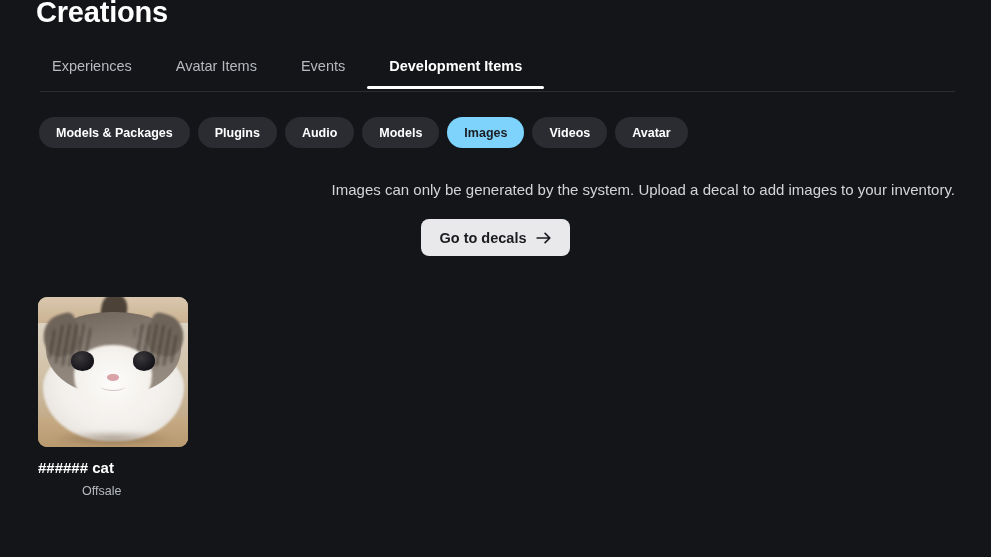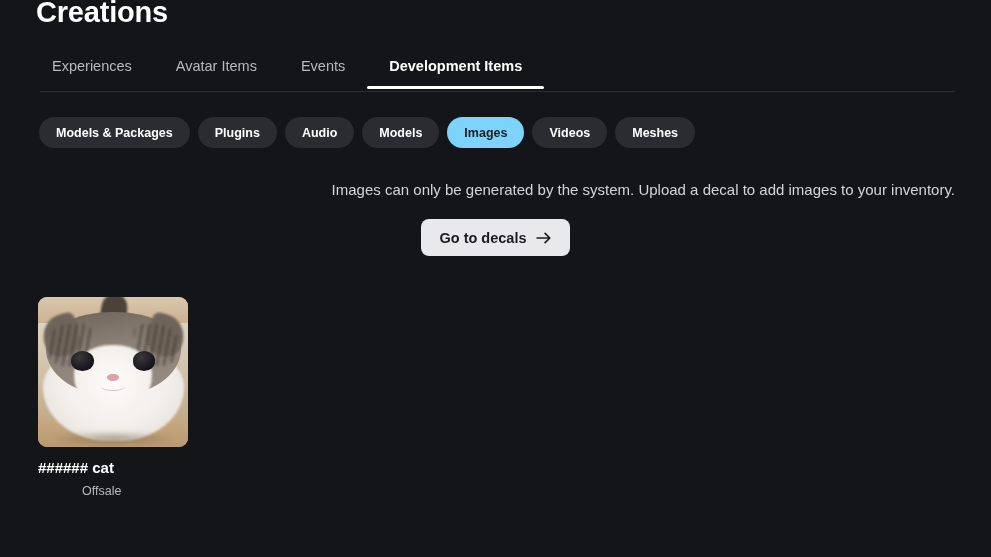--- a/index.html
+++ b/index.html
@@ -289,21 +289,21 @@
   </div>
   <div class="tabs-divider"></div>
 
   <div class="pills">
     <button class="pill">Models &amp; Packages</button>
     <button class="pill">Plugins</button>
     <button class="pill">Audio</button>
     <button class="pill">Models</button>
     <button class="pill selected">Images</button>
     <button class="pill">Videos</button>
-    <button class="pill">Meshes</button>
+    <button class="pill">Avatar</button>
   </div>
 
   <div class="notice">Images can only be generated by the system. Upload a decal to add images to your inventory.</div>
 
   <div class="cta-wrap">
     <button class="cta-button">
       <span>Go to decals</span>
       <span class="arrow-icon">
         <svg width="16" height="14" viewBox="0 0 16 14" fill="none" aria-hidden="true">
           <path d="M1.2 7h12.4M9.1 2.3L13.8 7l-4.7 4.7" stroke="#1a1c20" stroke-width="1.7" stroke-linecap="round" stroke-linejoin="round"></path>

